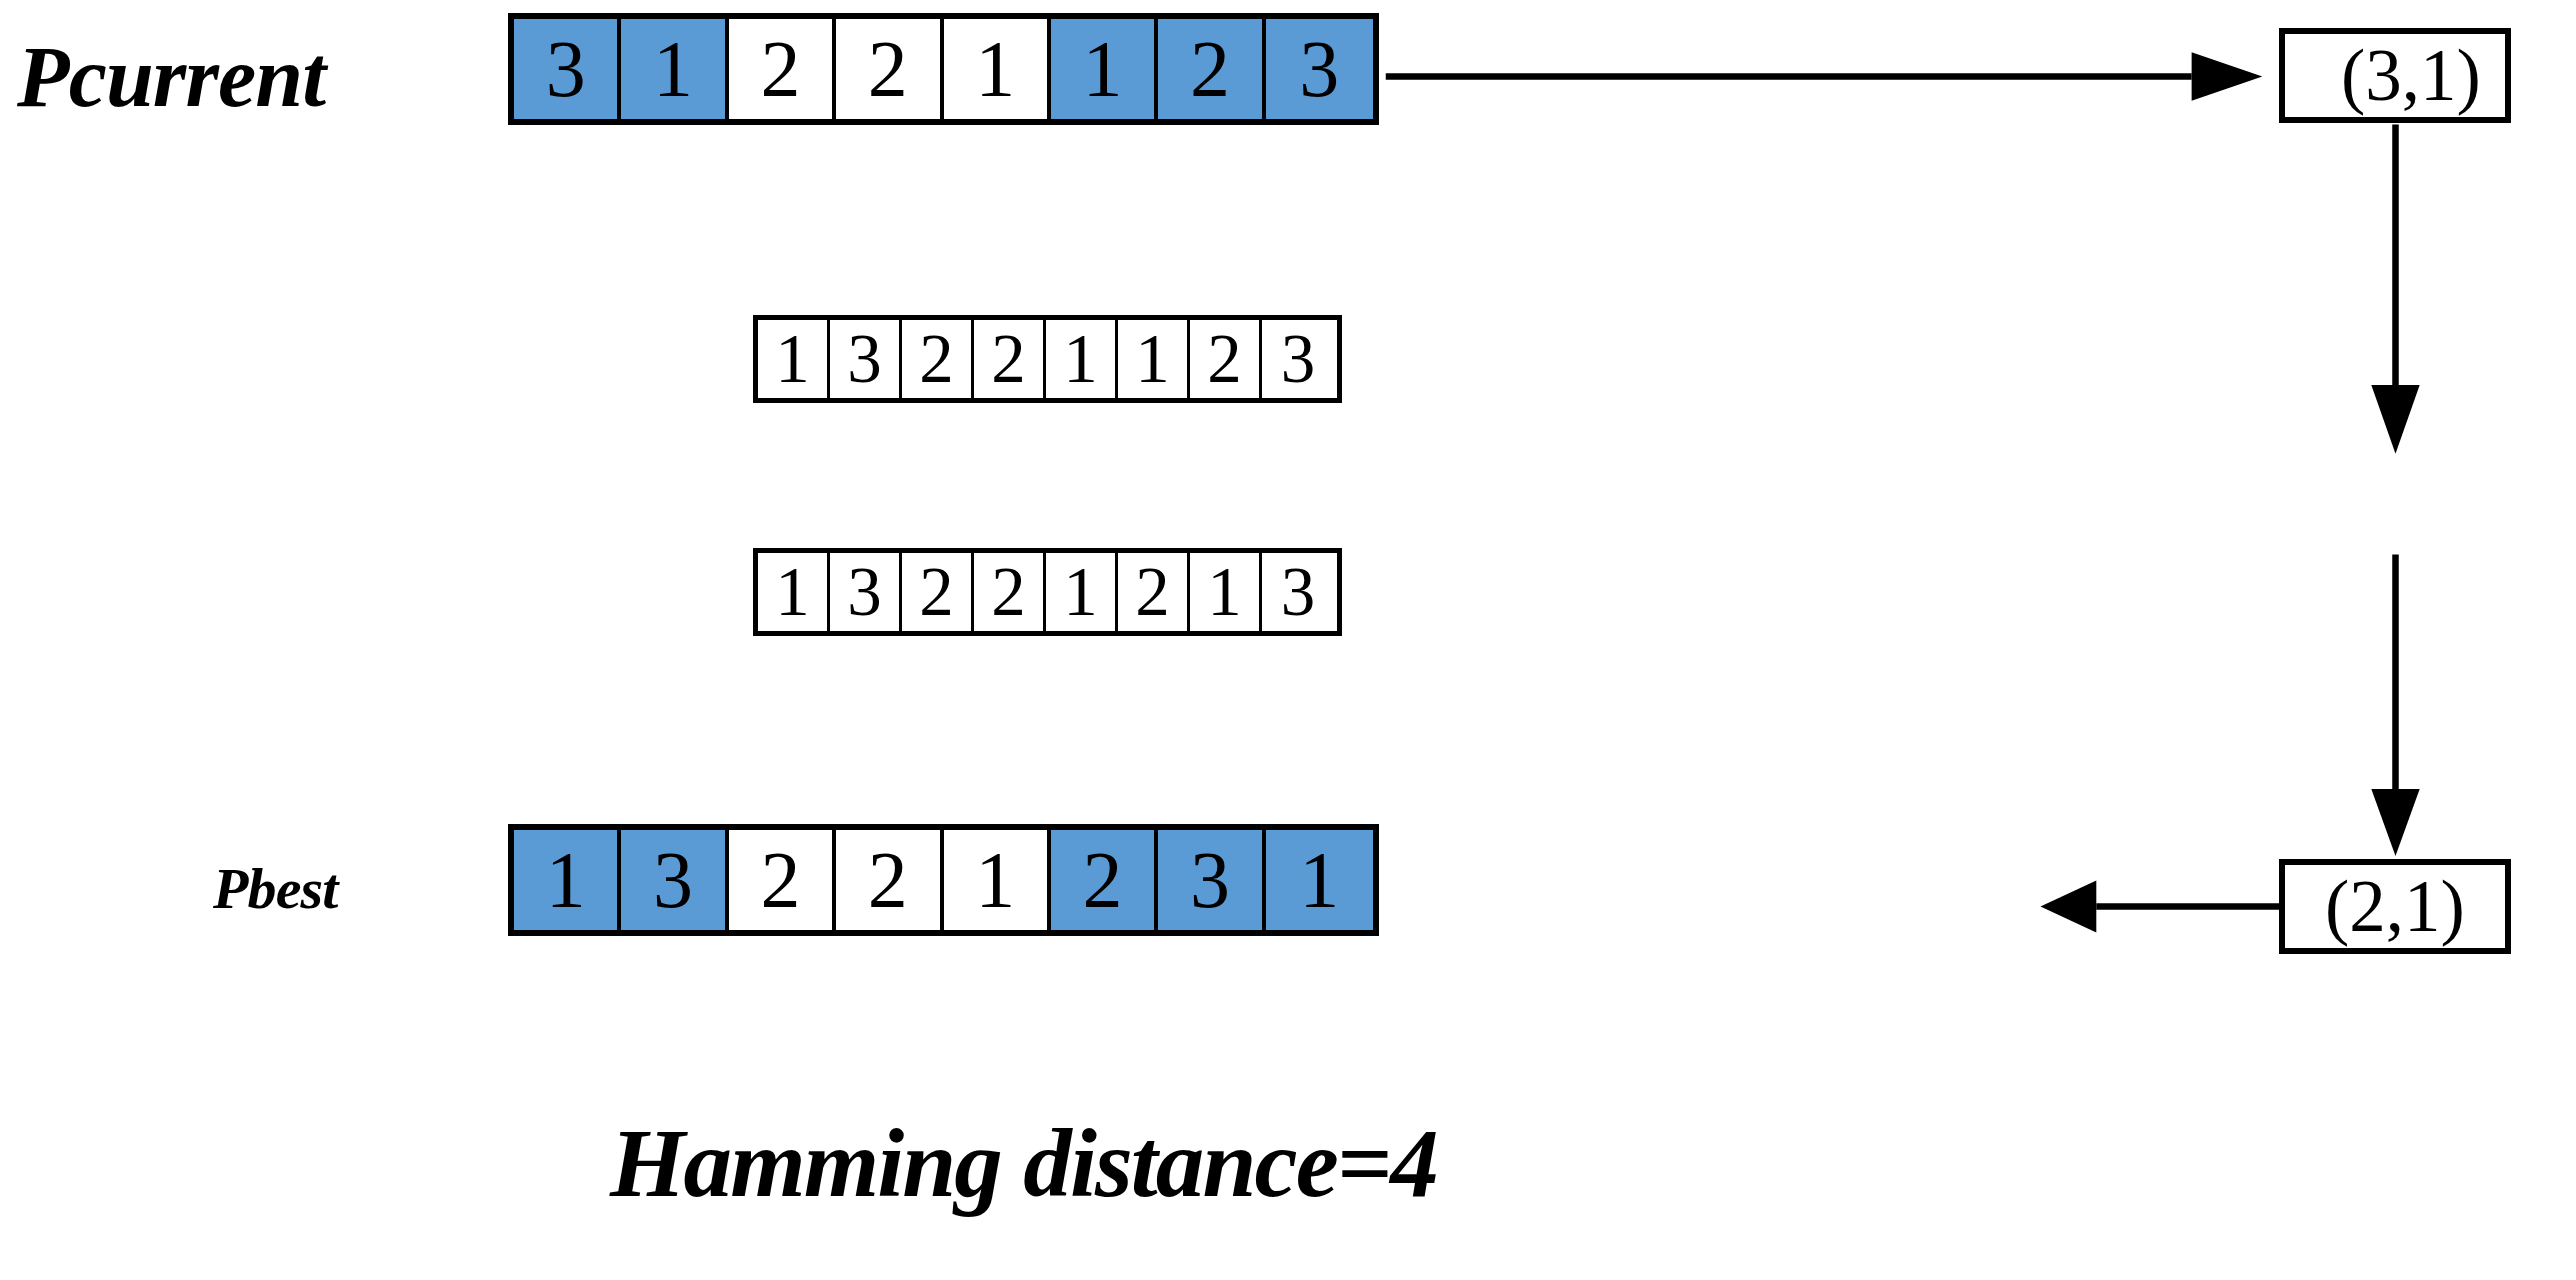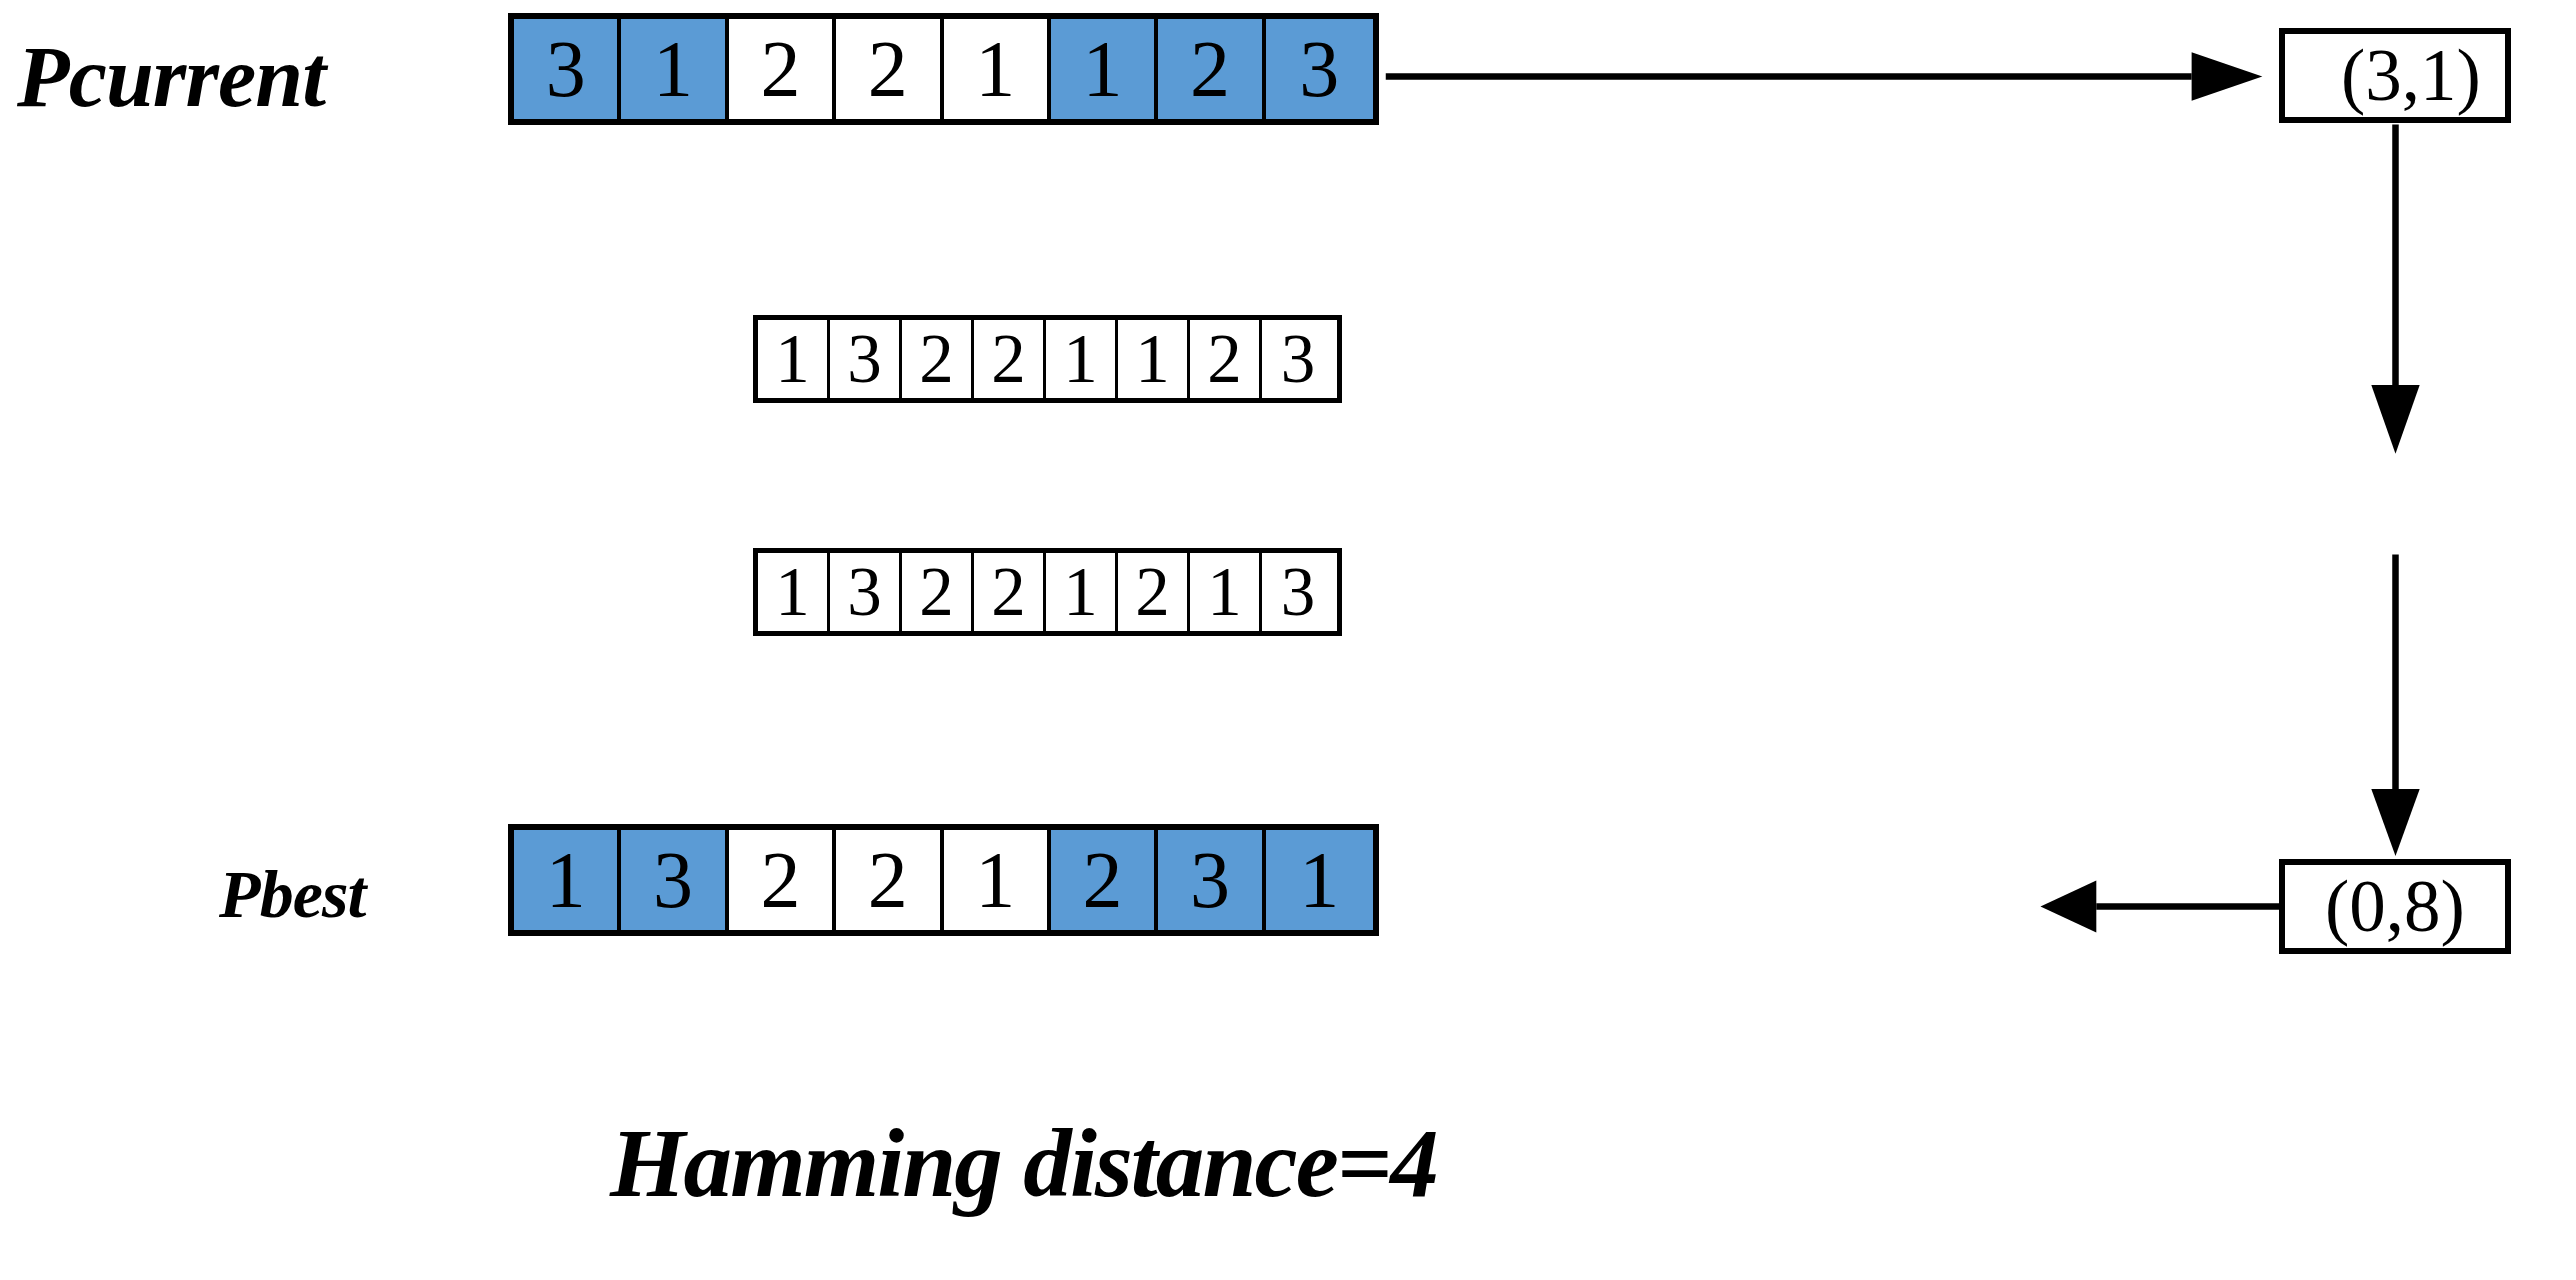--- a/index.html
+++ b/index.html
@@ -32,23 +32,23 @@
     white-space: nowrap;
     letter-spacing: -0.9px;
     line-height: 1;
   }
   #label-pcurrent {
     left: 17px;
     top: 34px;
     font-size: 86px;
   }
   #label-pbest {
-    left: 219px;
+    left: 213px;
     top: 860px;
-    font-size: 68px;
+    font-size: 58px;
   }
 
   
   .strip {
     position: absolute;
     display: flex;
     box-sizing: border-box;
     border: 6.5px solid #000000;
     background: #ffffff;
   }
@@ -183,21 +183,21 @@
     <div class="cell hl">3</div>
     <div class="cell">2</div>
     <div class="cell">2</div>
     <div class="cell">1</div>
     <div class="cell hl">2</div>
     <div class="cell hl">3</div>
     <div class="cell hl">1</div>
   </div>
 
   <div id="pair-0" class="pair-box">(3,1)</div>
-  <div id="pair-2" class="pair-box">(0,8)</div>
+  <div id="pair-2" class="pair-box">(2,1)</div>
 
   <div class="arrow" style="left:1382px; top:43px; width:899px; height:67px;">
     <svg width="899" height="67" viewBox="0 0 962 72" xmlns="http://www.w3.org/2000/svg">
       <line x1="2" y1="36" x2="868" y2="36" stroke="#000000" stroke-width="7"></line>
       <polygon points="868,10 944,36 868,62" fill="#000000"></polygon>
     </svg>
   </div>
 
   <div class="arrow" style="left:2362px; top:122px; width:67px; height:338px;">
     <svg width="67" height="338" viewBox="0 0 72 362" xmlns="http://www.w3.org/2000/svg">

